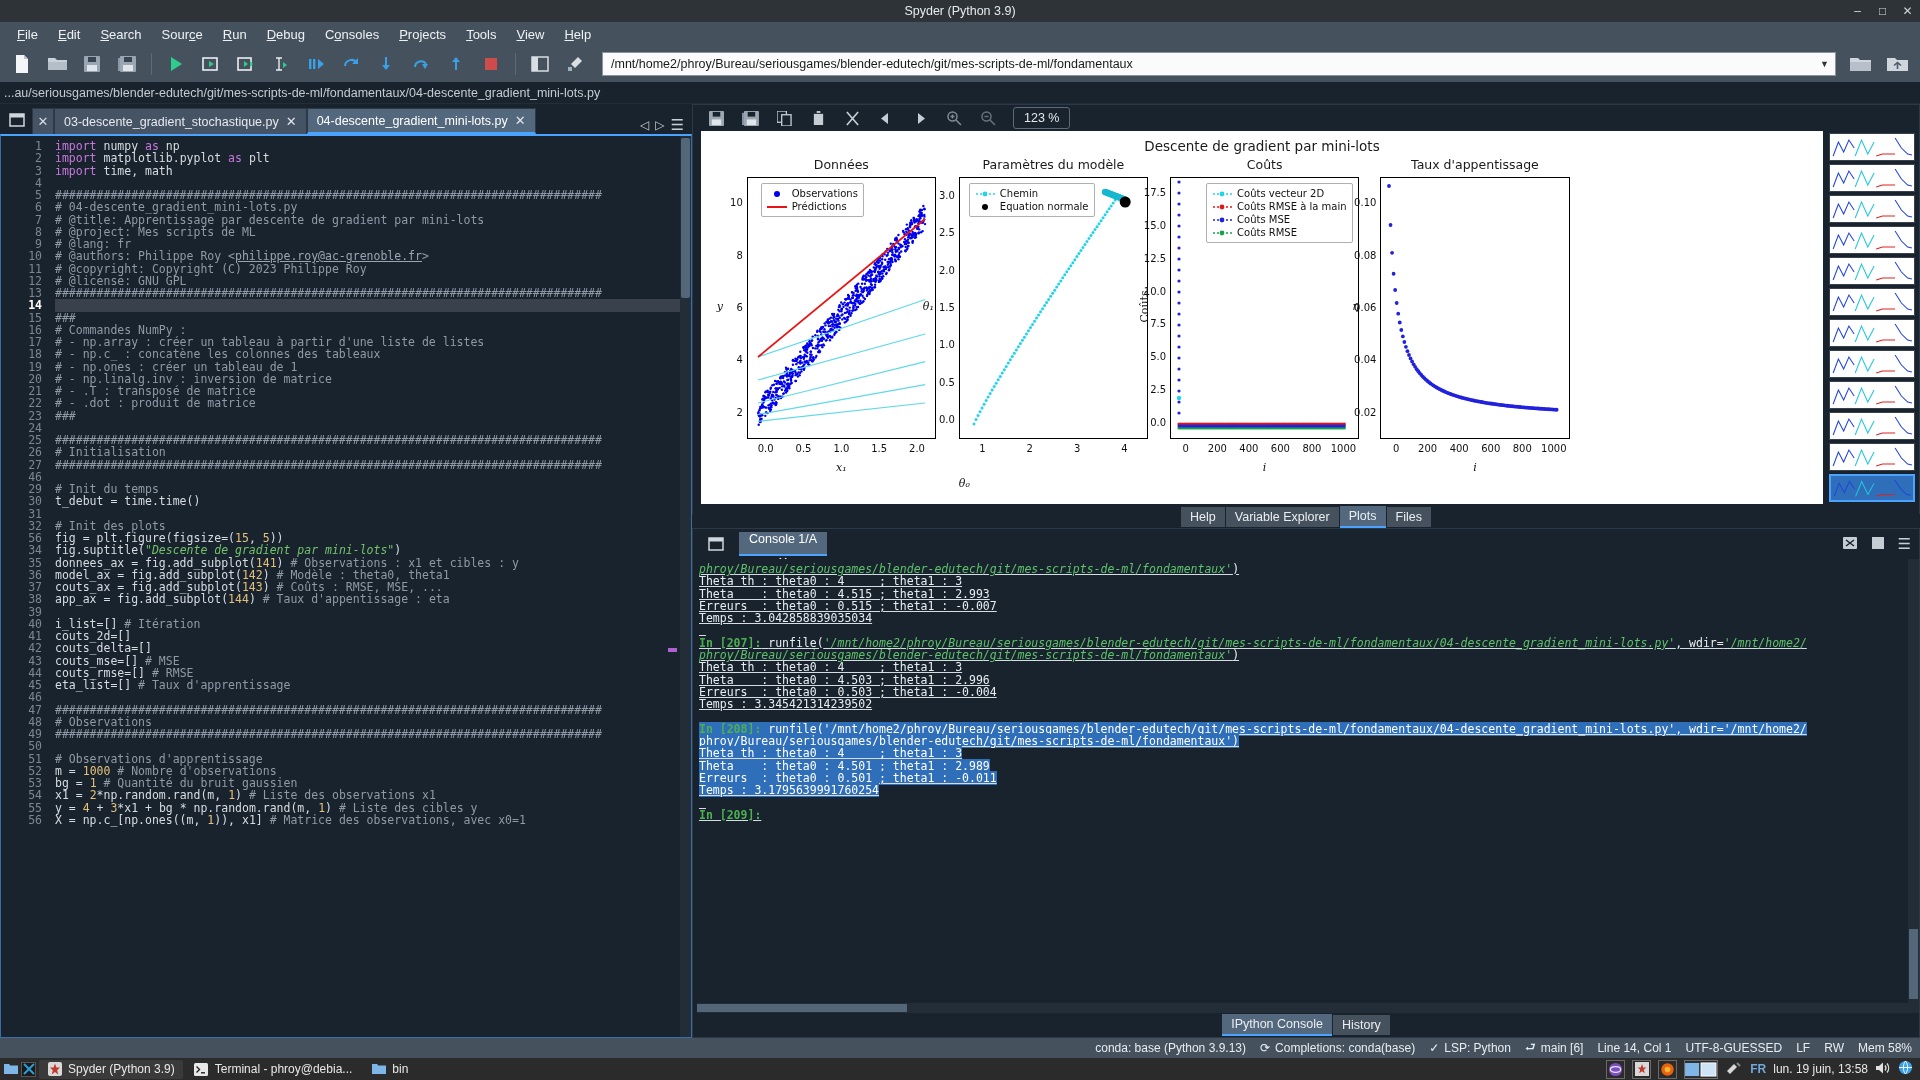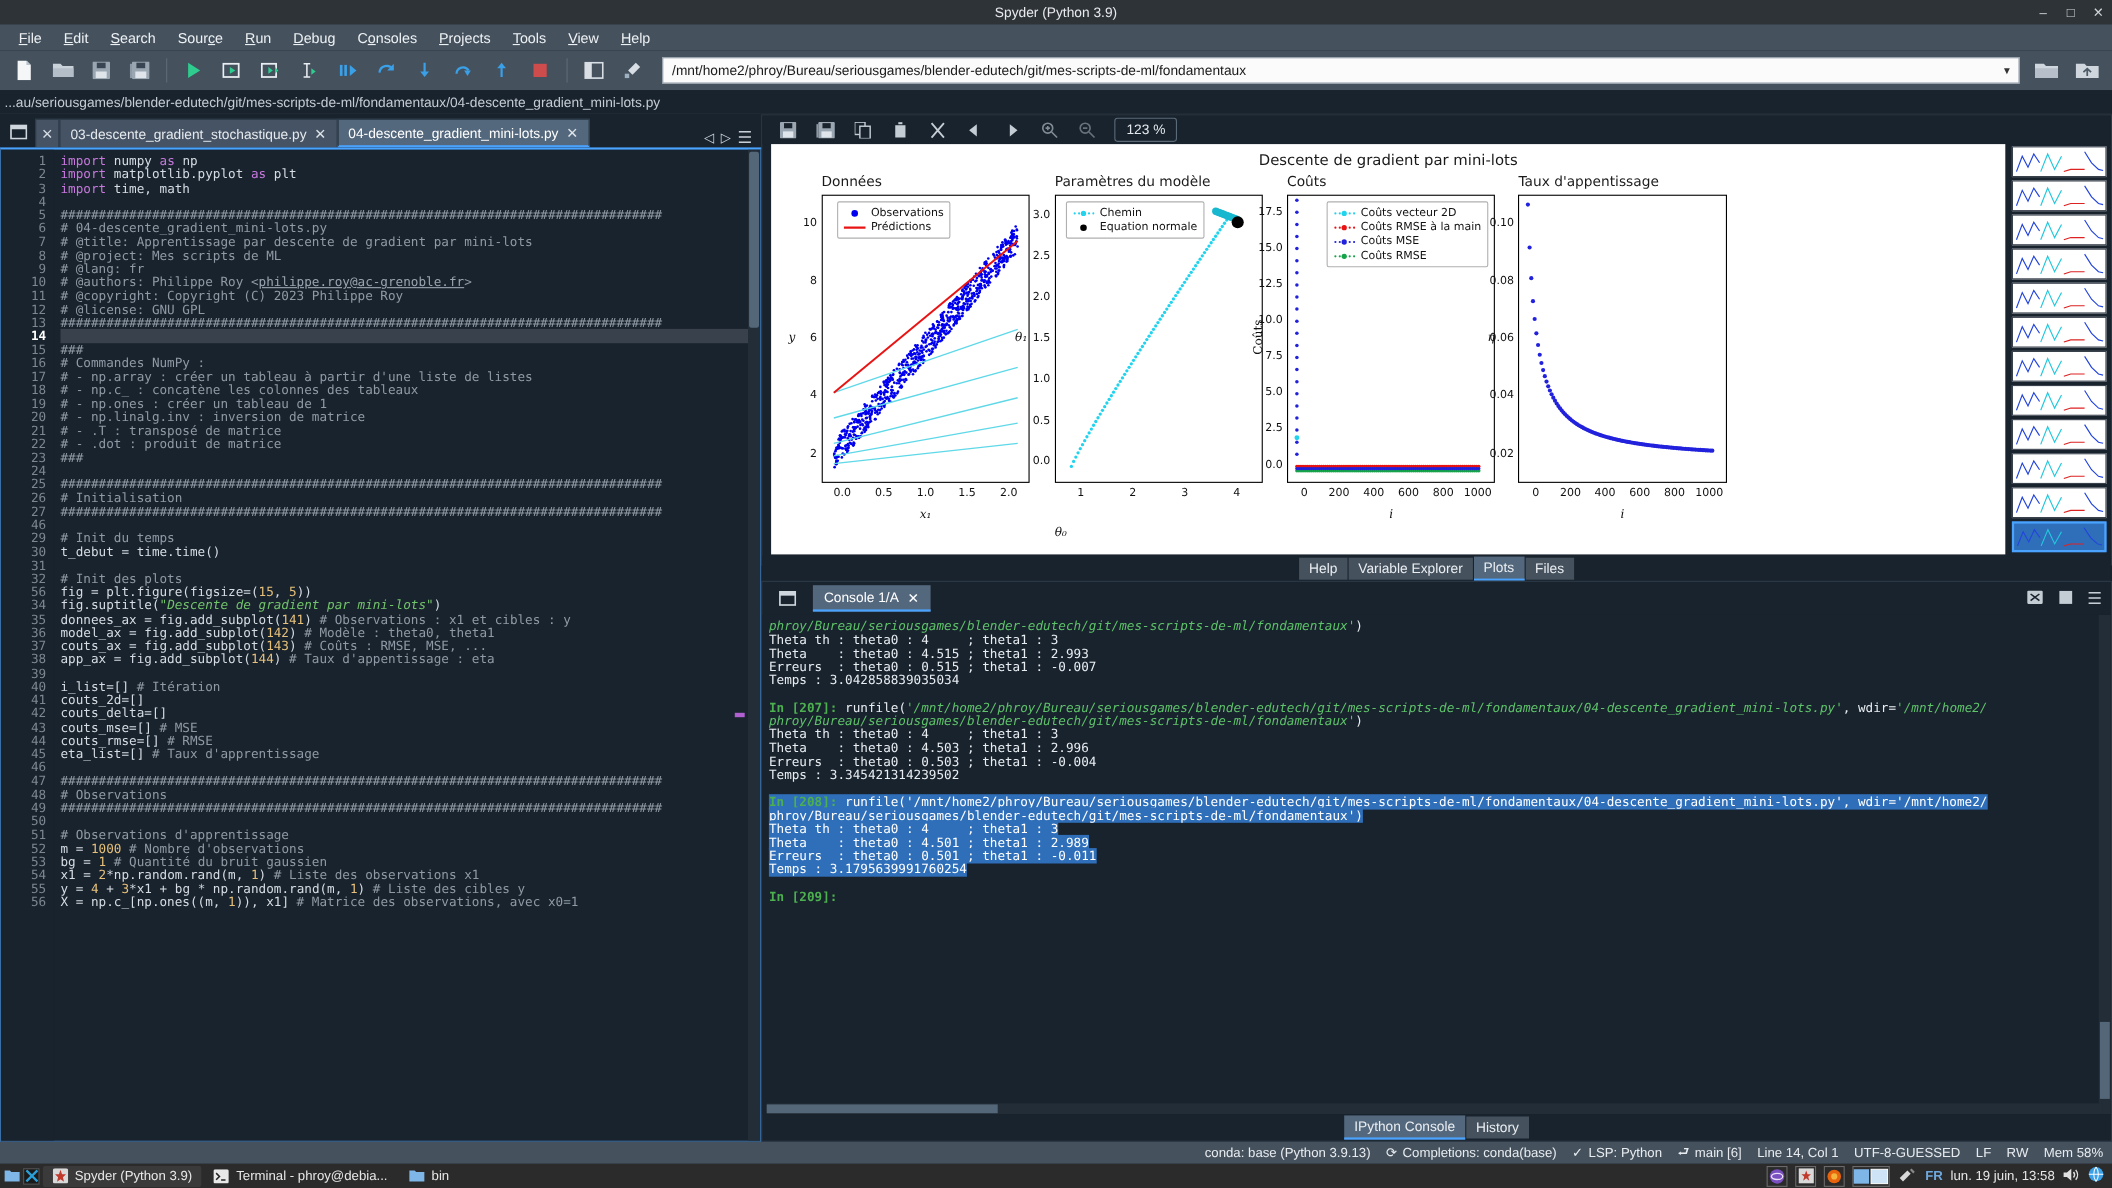--- a/index.html
+++ b/index.html
@@ -99,25 +99,25 @@
   .thumb-item { height: 28px; background: #ffffff; border: 1px solid #39414d; position: relative; }
   .thumb-item.sel { border: 2px solid #4aa3ff; }
   .plottabs { height: 24px; display: flex; align-items: center; justify-content: center; gap: 1px; background: #19232d;}
   .ptab { padding: 3px 9px; font-size: 12.5px; background: #45525e; color: #eaeef2; }
   .ptab.active { background: #54687d; border-bottom: 2px solid #4aa3ff; }
 
   .consolepane { flex: 1; display: flex; flex-direction: column; background: #19232d;
                  border: 1px solid #2c3a47; margin-top: 2px; }
   .consoletop { height: 30px; display: flex; align-items: center; padding: 0 8px; gap: 8px; }
   .ctab { height: 24px; display: flex; align-items: center; gap: 8px; padding: 0 10px; font-size: 12.5px;
-          background: #54687d; color: #fff; border-bottom: 2px solid #4aa3ff; }
+          background: #54687d; color: #fff; border-bottom: 2px solid #4aa3ff; flex-direction: column; }
   .ctools { margin-left: auto; display: flex; align-items: center; gap: 14px; color: #c7ced6; }
   .consolebody { flex: 1; background: #19232d; position: relative; overflow: hidden;
                  font-family: "DejaVu Sans Mono", monospace; font-size: 11.5px; padding: 4px 0 0 6px; }
-  .consolebody div.cl { height: 12.3px; line-height: 12.3px; white-space: pre; }
+  .consolebody div.cl { height: 12.3px; line-height: 12.3px; white-space: pre; text-decoration: underline; }
   .cgreen { color: #5ec26a; font-style: italic; }
   .cgreenb { color: #4caf50; font-weight: bold; font-style: normal; }
   .cwhite { color: #e8edf2; }
   .sel { background: #2f6fba; color: #ffffff; }
   .chscroll { position: absolute; bottom: 0; left: 4px; width: 99%; height: 10px; background: #222d38; }
   .chscroll .th { position: absolute; left: 0; top: 1px; width: 210px; height: 8px; background: #546778; }
   .cvscroll { position: absolute; right: 0; top: 0; width: 11px; height: 100%; background: #222d38; }
   .cvscroll .th { position: absolute; bottom: 14px; left: 1px; width: 9px; height: 70px; background: #546778; }
   .consoletabs { height: 24px; display: flex; align-items: center; justify-content: center; gap: 1px; }
 
@@ -136,21 +136,21 @@
             color: #e8e8e8; background: #3a3a3a; border-radius: 2px; height: 19px; }
   .tkicon { width: 15px; height: 15px; display: flex; align-items: center; justify-content: center; }
   .tkright { margin-left: auto; display: flex; align-items: center; gap: 7px; padding-right: 4px; }
   .tray { width: 19px; height: 19px; display: flex; align-items: center; justify-content: center;
           border: 1px solid #6a6a6a; }
   .clock { font-size: 12px; color: #e8e8e8; }
 
   
   .fig-title { position: absolute; width: 100%; text-align: center; top: 7px;
                font-size: 13.5px; color: #1a1a1a; font-family: "DejaVu Sans", sans-serif; }
-  .sp-title { font-size: 12.5px; color: #1a1a1a; font-family: "DejaVu Sans", sans-serif; }
+  .sp-title { text-align: center; font-size: 12.5px; color: #1a1a1a; font-family: "DejaVu Sans", sans-serif; }
   .axes { position: absolute; border: 1px solid #000; background: #fff; }
   .axlabel { position: absolute; font-size: 11px; color: #111; font-family: "DejaVu Serif", serif; font-style: italic; }
   .tick { position: absolute; font-size: 10px; color: #111; font-family: "DejaVu Sans", sans-serif; }
   .mlegend { position: absolute; background: #fff; border: 1px solid #b0b0b0; border-radius: 2px;
              padding: 3px 5px; font-size: 10px; font-family: "DejaVu Sans", sans-serif; color: #111; }
   .mlegend .row { display: flex; align-items: center; gap: 5px; height: 13px; }
   .lmark { width: 20px; display: flex; align-items: center; justify-content: center; }
 </style>
 </head>
 <body>

